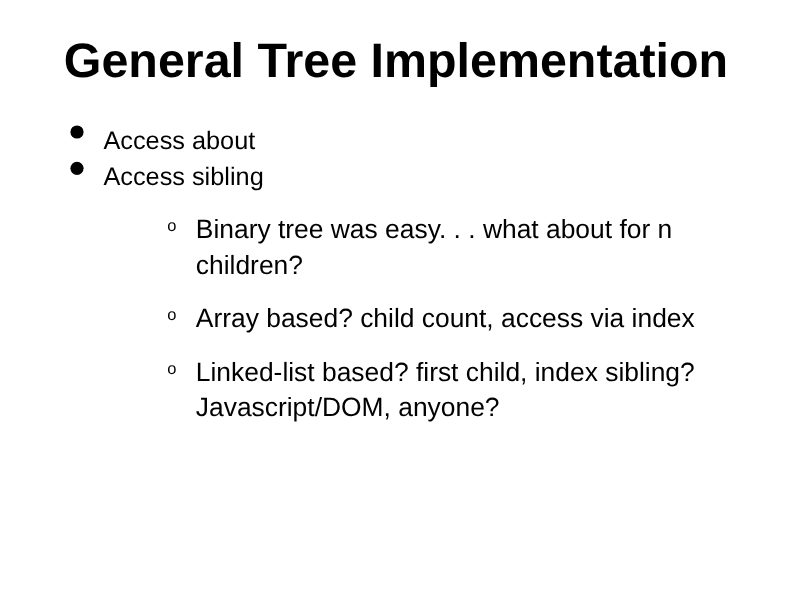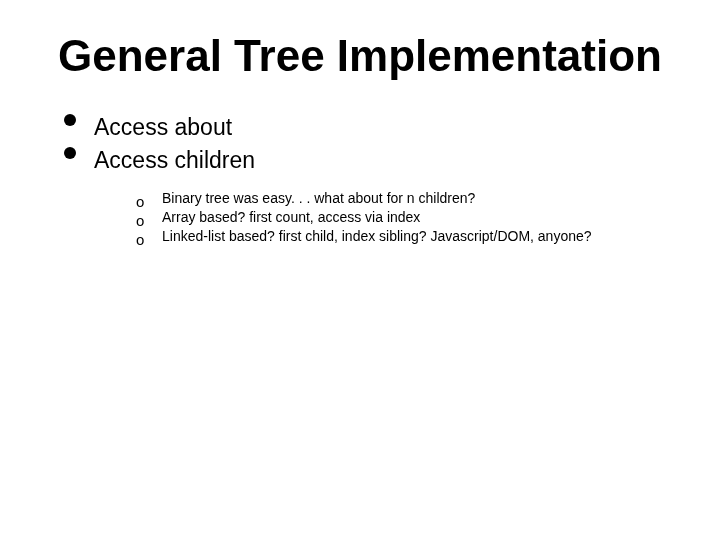--- a/index.html
+++ b/index.html
@@ -46,23 +46,23 @@
     border-radius: 50%;
   }
   ul.level2 {
     list-style: none;
     margin: 12px 0 0 0;
     padding: 0 0 0 36px;
   }
   ul.level2 > li {
     position: relative;
     padding-left: 32px;
-    font-size: 14px;
+    font-size: 24px;
     line-height: 1.35;
-    margin: 0;
+    margin: 16px;
   }
   ul.level2 > li::before {
     content: "o";
     position: absolute;
     left: 6px;
     top: 0;
     font-size: 15px;
     line-height: 26px;
   }
 </style>
@@ -70,27 +70,27 @@
 <body>
 
 <div class="slide">
   <h1 class="title">General Tree Implementation</h1>
 
   <ul class="level1">
     <li>
       <span>Access about</span>
     </li>
     <li>
-      <span>Access children</span>
+      <span>Access sibling</span>
       <ul class="level2">
         <li>
           <span>Binary tree was easy. . . what about for n children?</span>
         </li>
         <li>
-          <span>Array based? first count, access via index</span>
+          <span>Array based? child count, access via index</span>
         </li>
         <li>
           <span>Linked-list based? first child, index sibling? Javascript/DOM, anyone?</span>
         </li>
       </ul>
     </li>
   </ul>
 </div>
 
 </body></html>

